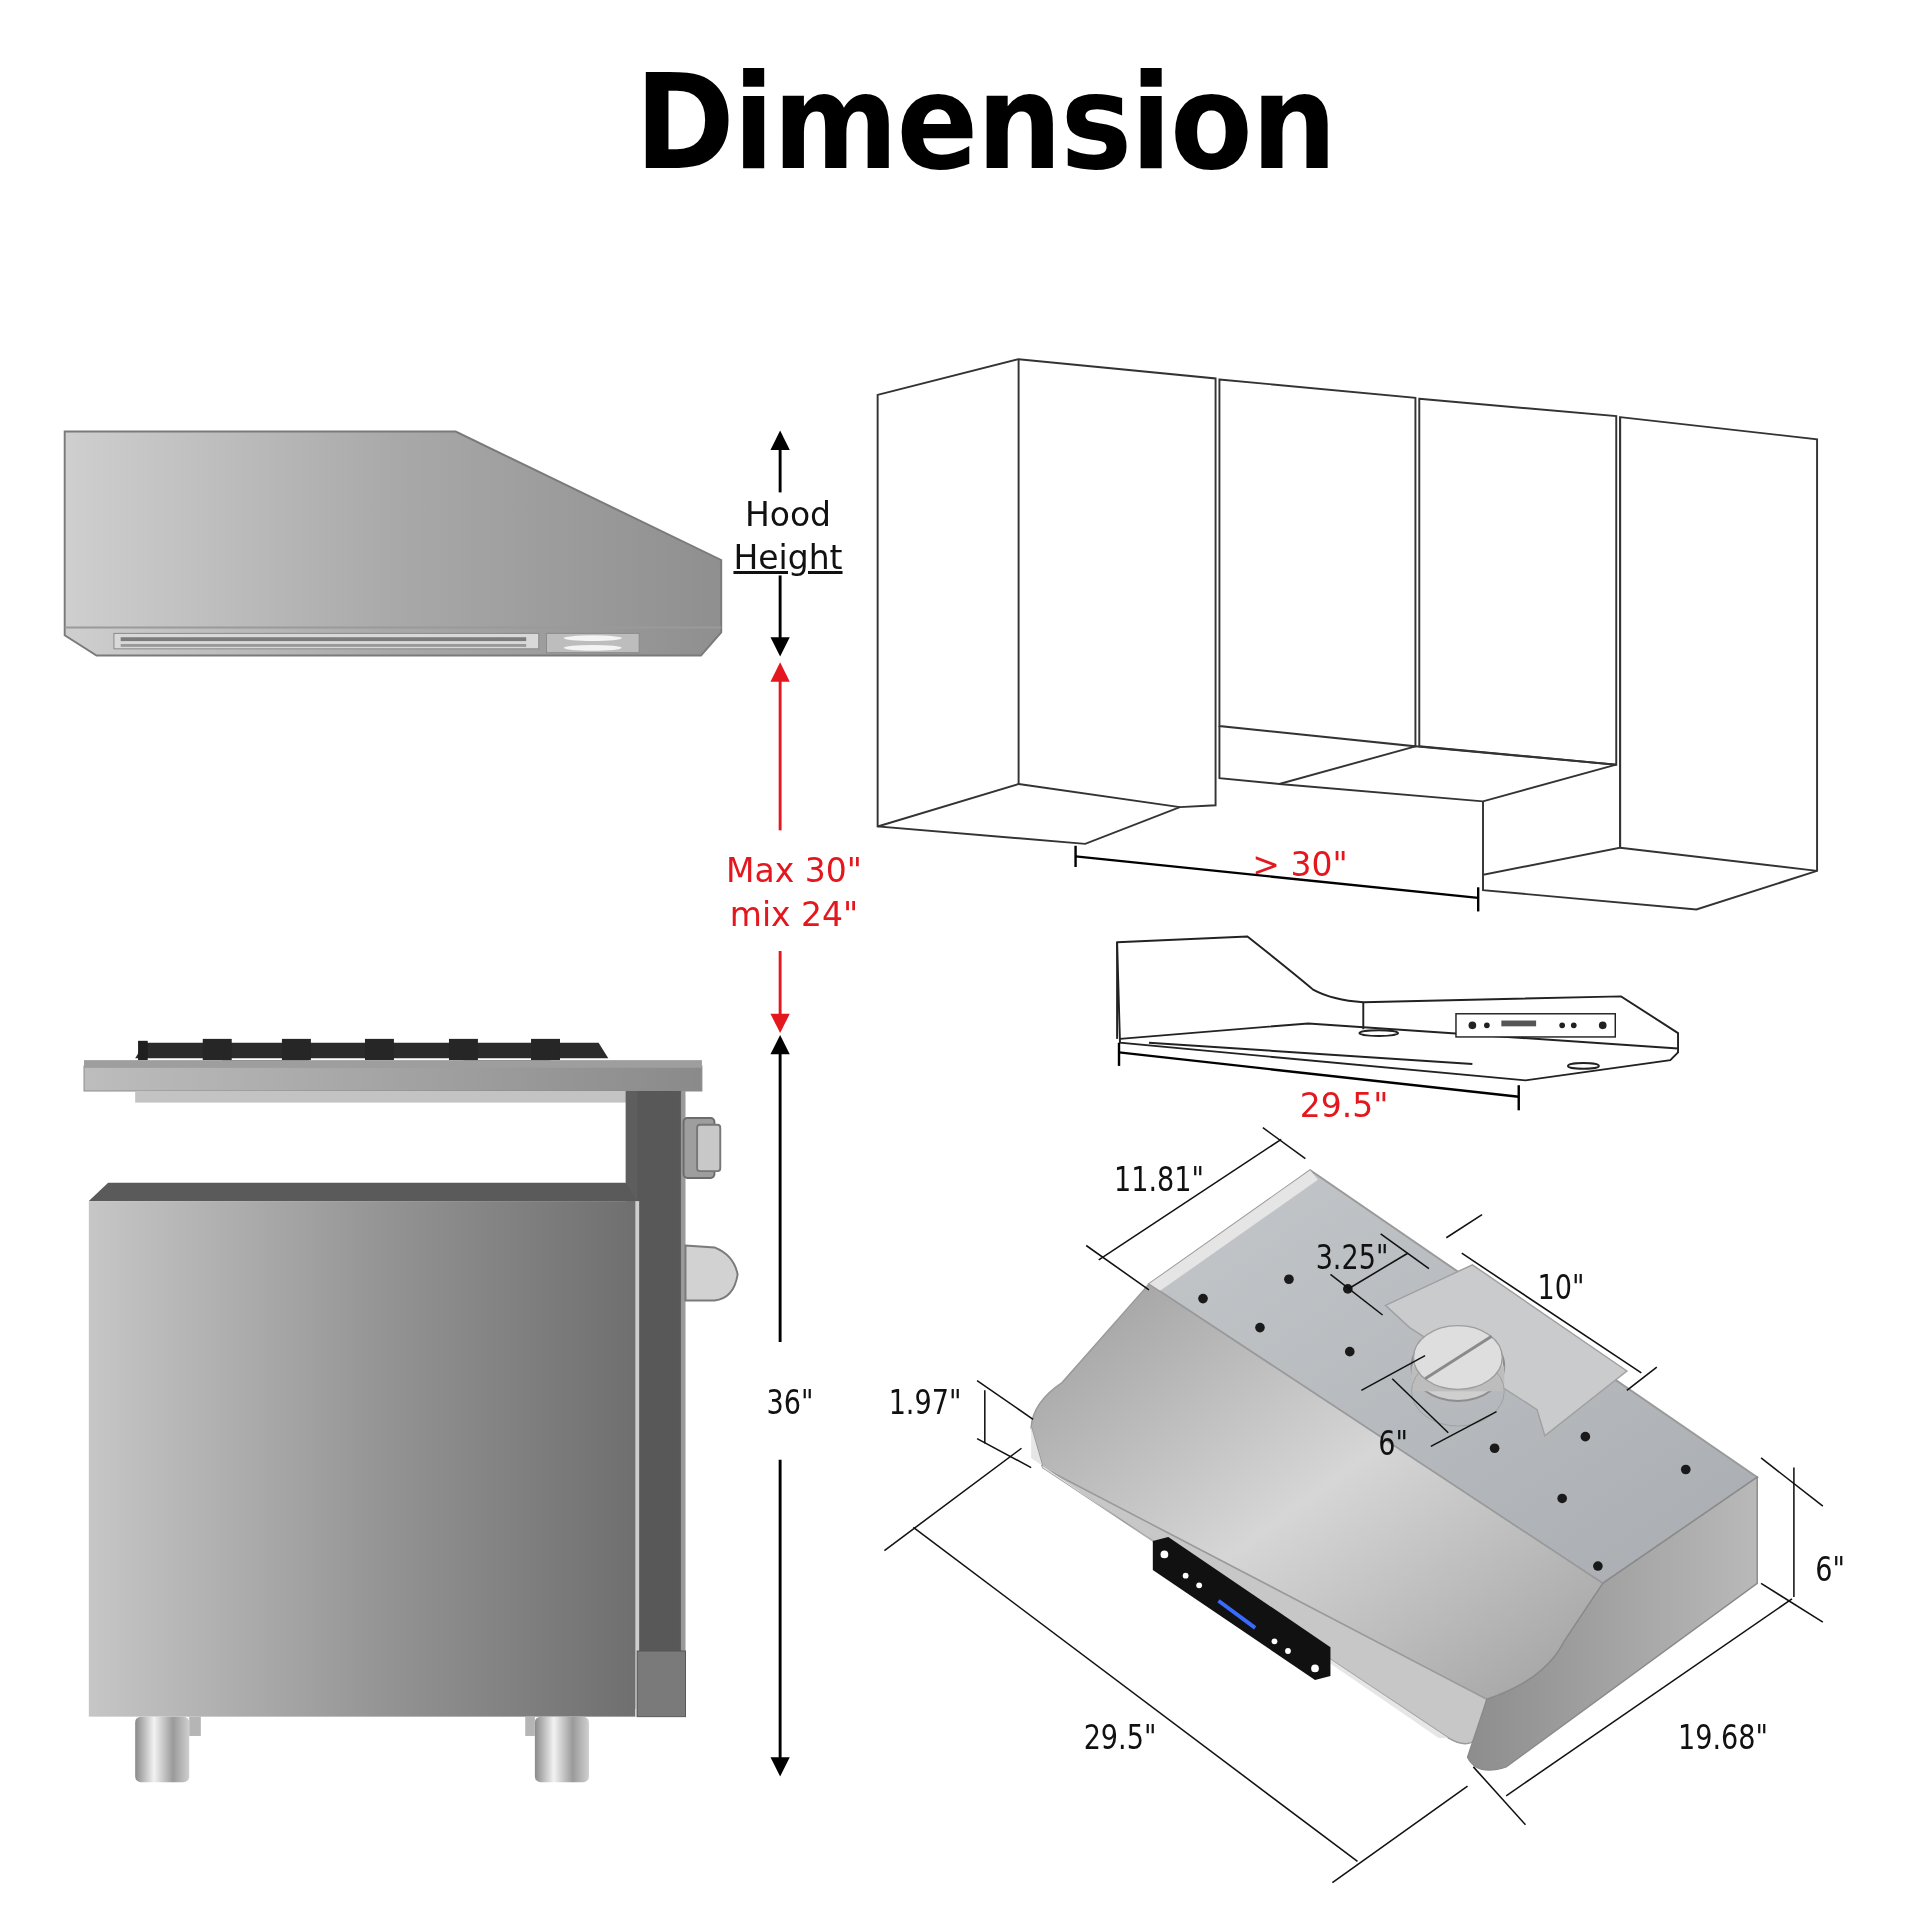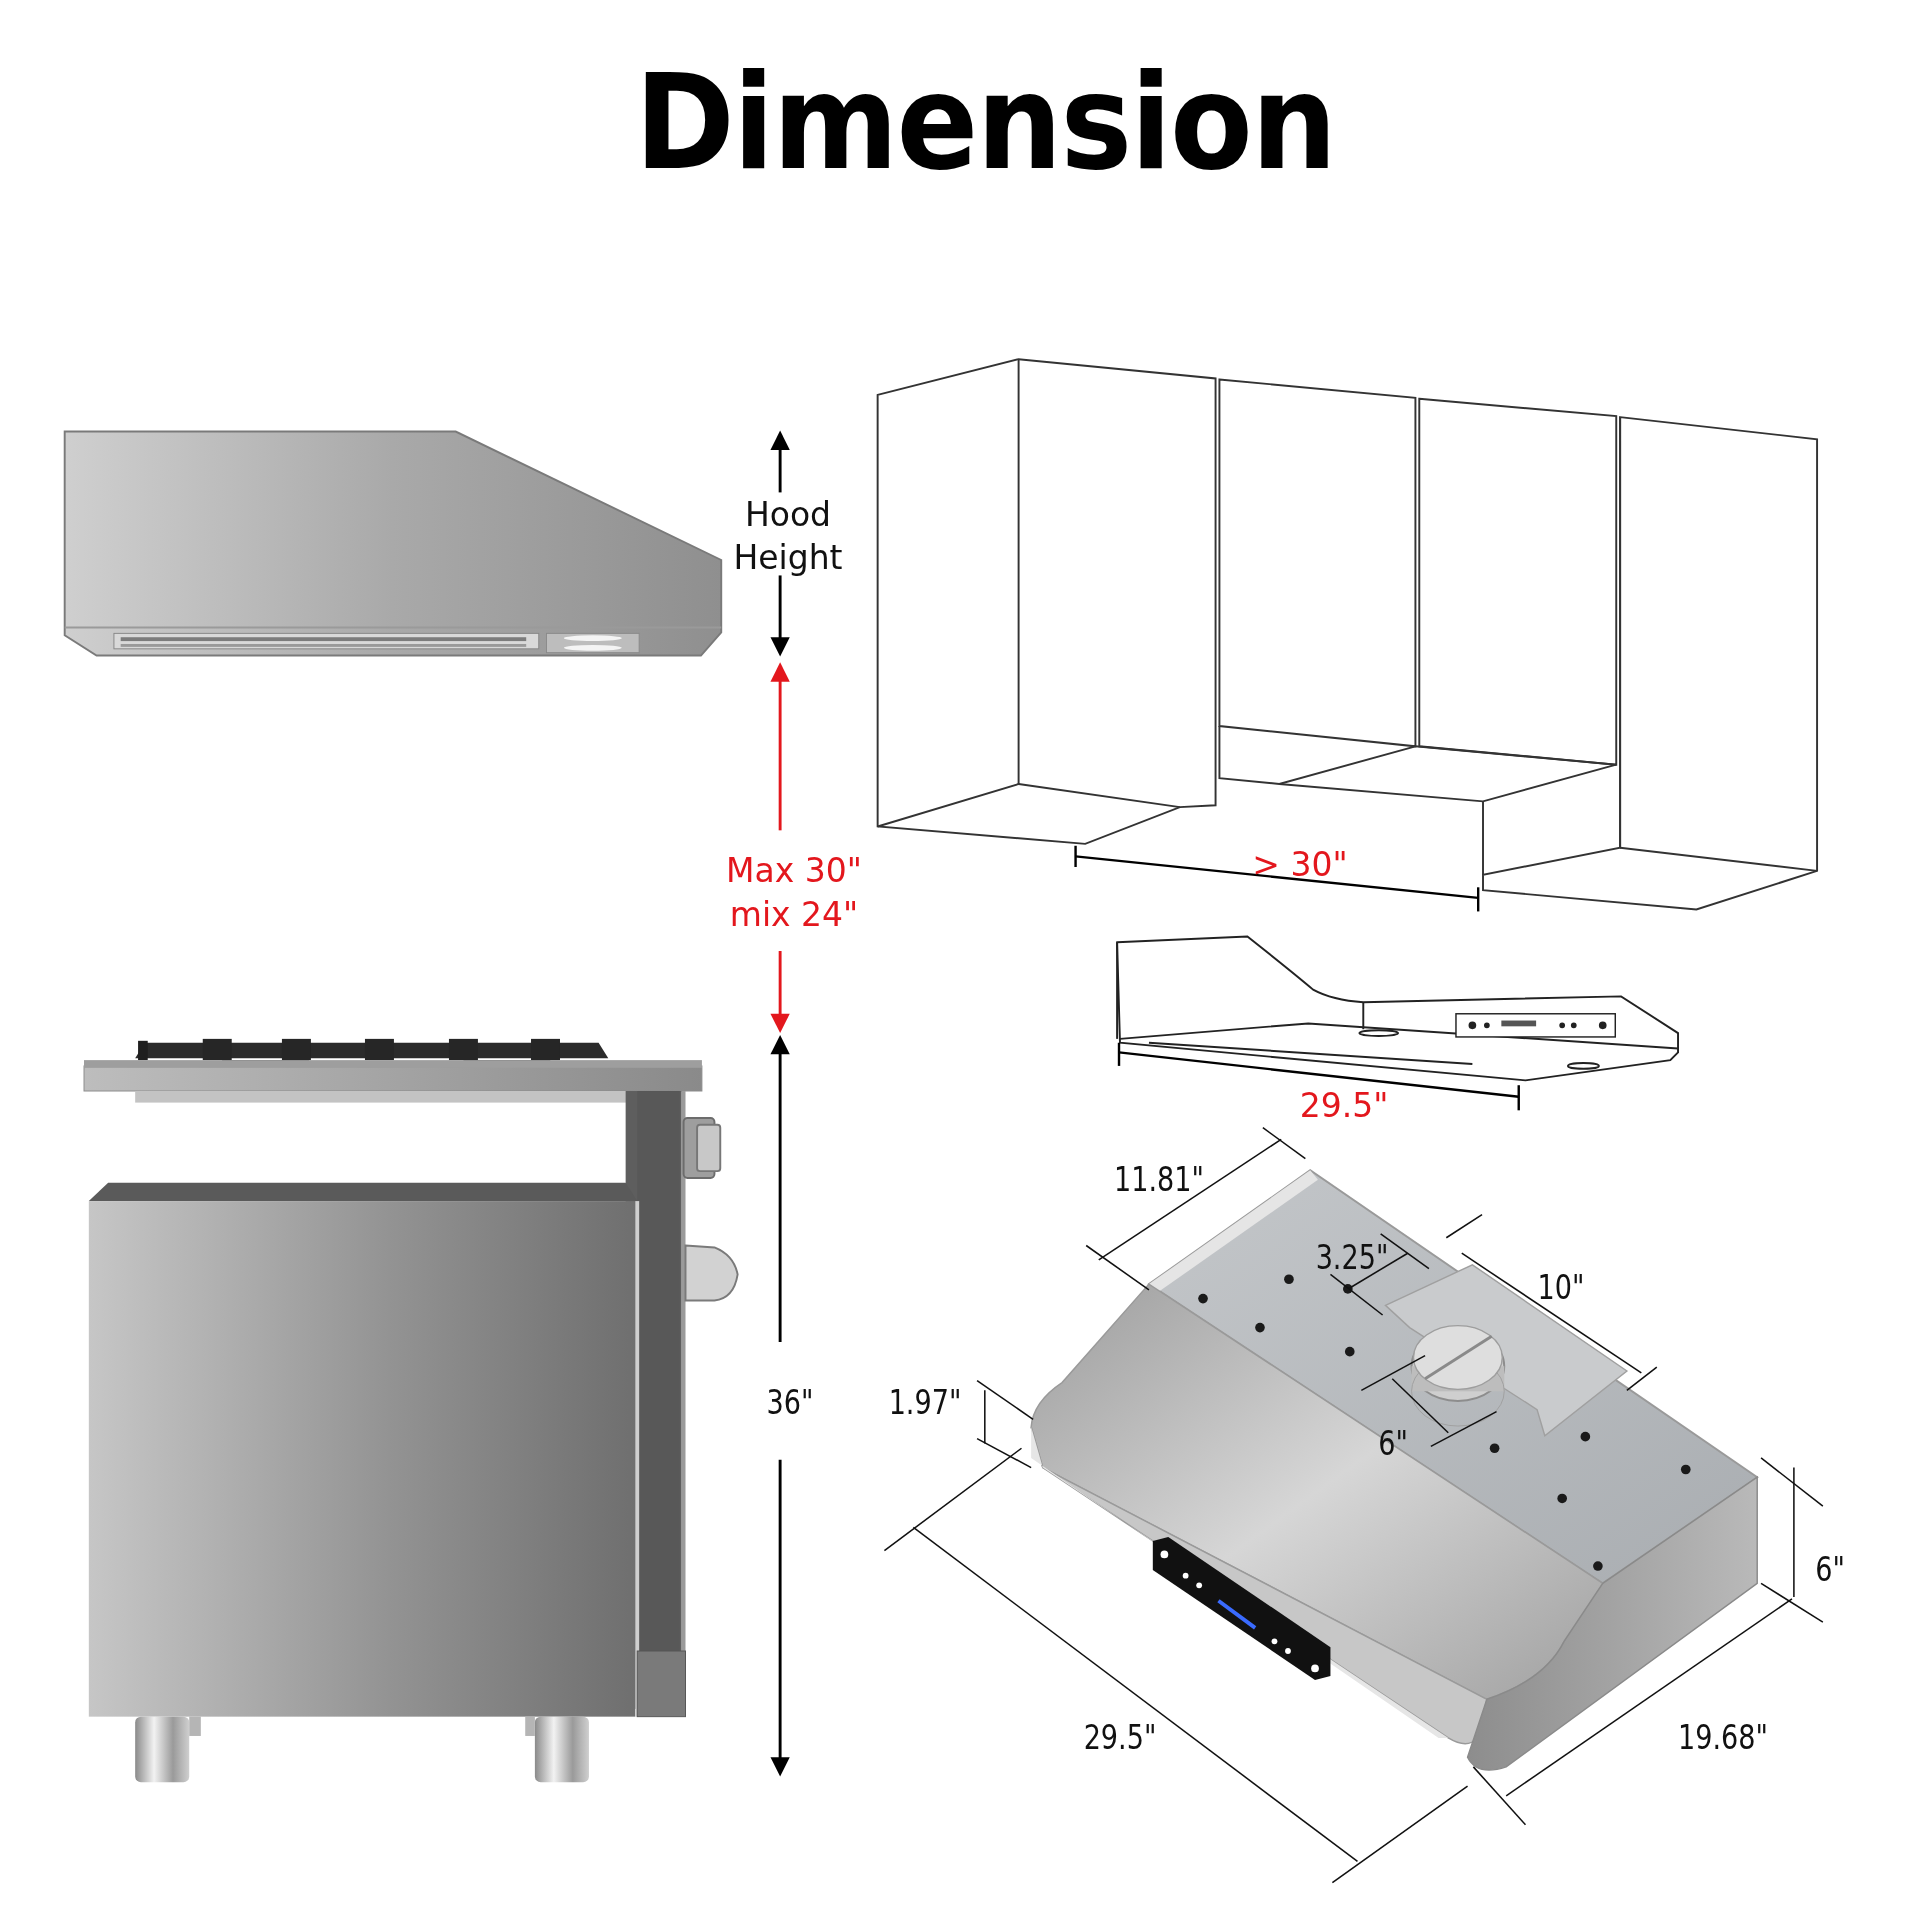--- a/index.html
+++ b/index.html
@@ -244,21 +244,21 @@
     <line x1="1560" y1="1860" x2="1856" y2="1656"></line>
     <line x1="1526" y1="1830" x2="1580" y2="1890"></line>
 
     <line x1="1858" y1="1520" x2="1858" y2="1654"></line>
     <line x1="1824" y1="1510" x2="1888" y2="1560"></line>
     <line x1="1824" y1="1640" x2="1888" y2="1680"></line>
   </g>
 </svg>
 
 <div class="lbl c" style="left:788px;top:498px;">Hood</div>
-<div class="lbl c" style="left:788px;top:541px;">Height</div>
+<div class="lbl c" style="left:788px;top:541px;text-decoration:underline;">Height</div>
 
 <div class="lbl red c" style="left:794px;top:854px;">Max 30"</div>
 <div class="lbl red c" style="left:794px;top:898px;">mix 24"</div>
 
 <div class="lbl cond" style="left:790px;top:1386px;">36"</div>
 
 <div class="lbl red c" style="left:1300px;top:848px;">&gt; 30"</div>
 
 <div class="lbl red c" style="left:1344px;top:1089px;">29.5"</div>
 

